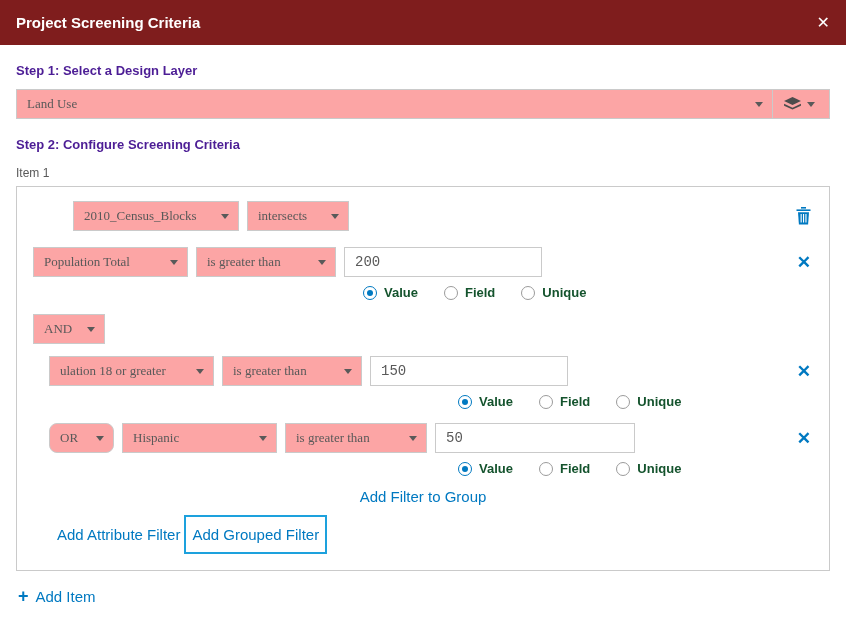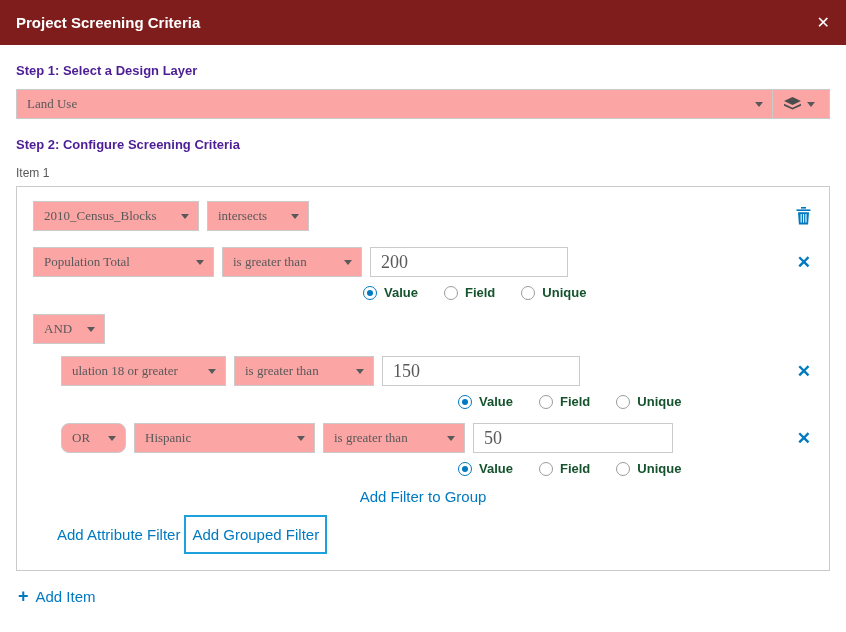--- a/index.html
+++ b/index.html
@@ -55,34 +55,34 @@
   .layer-btn {
     display:flex; align-items:center; justify-content:center;
     width:56px; height:100%; cursor:pointer;
   }
   .layer-btn svg { margin-right:2px; }
 
   .textinput {
     border:1px solid #cacaca;
     height:30px;
     padding:12px 10px;
-    font-family:Liberation Serif, serif;
-    font-size:18px;
+    font-family:Liberation Mono, monospace;
+    font-size:14px;
     color:#595959;
     outline:none;
   }
 
   .panel {
     border:1px solid #cacaca;
     padding:14px 16px 16px 16px;
   }
   .row { display:flex; align-items:center; }
   .gap8 > * + * { margin-left:8px; }
   .spacer { flex:1; }
-  .indent { margin-left:28px; }
+  .indent { margin-left:16px; }
 
   .remove-x {
     color:#0079c1; font-size:17px; font-weight:bold;
     cursor:pointer; line-height:1; padding:0 2px;
   }
   .trash-btn { cursor:pointer; display:flex; align-items:center; padding:0 2px; }
 
   .radio-row { display:flex; align-items:center; }
   .radio-opt { display:flex; align-items:center; margin-right:26px; cursor:pointer; }
   .radio-circle {
@@ -114,22 +114,22 @@
 
   
   .mb16 { margin-bottom:16px; }
   .mb8  { margin-bottom:8px; }
   .mb14 { margin-bottom:14px; }
   .mb12 { margin-bottom:12px; }
   .mb10 { margin-bottom:10px; }
   .ml330 { margin-left:330px; }
   .ml425 { margin-left:425px; }
 
-  .w166 { width:166px; } .w100 { width:102px; }
-  .w155 { width:181px; } .w140 { width:140px; } .w198 { width:198px; }
+  .w166 { width:166px;margin-left:40px; } .w100 { width:102px; }
+  .w155 { width:155px; } .w140 { width:140px; } .w198 { width:198px; }
   .w72  { width:72px; }  .w165 { width:165px; } .w65 { width:65px;border-radius:8px; }
   .w142 { width:142px; } .w200 { width:200px; }
 </style>
 </head>
 <body>
 
 <div class="dialog-header">
   <span class="dialog-title">Project Screening Criteria</span>
   <span class="dialog-close">✕</span>
 </div>

